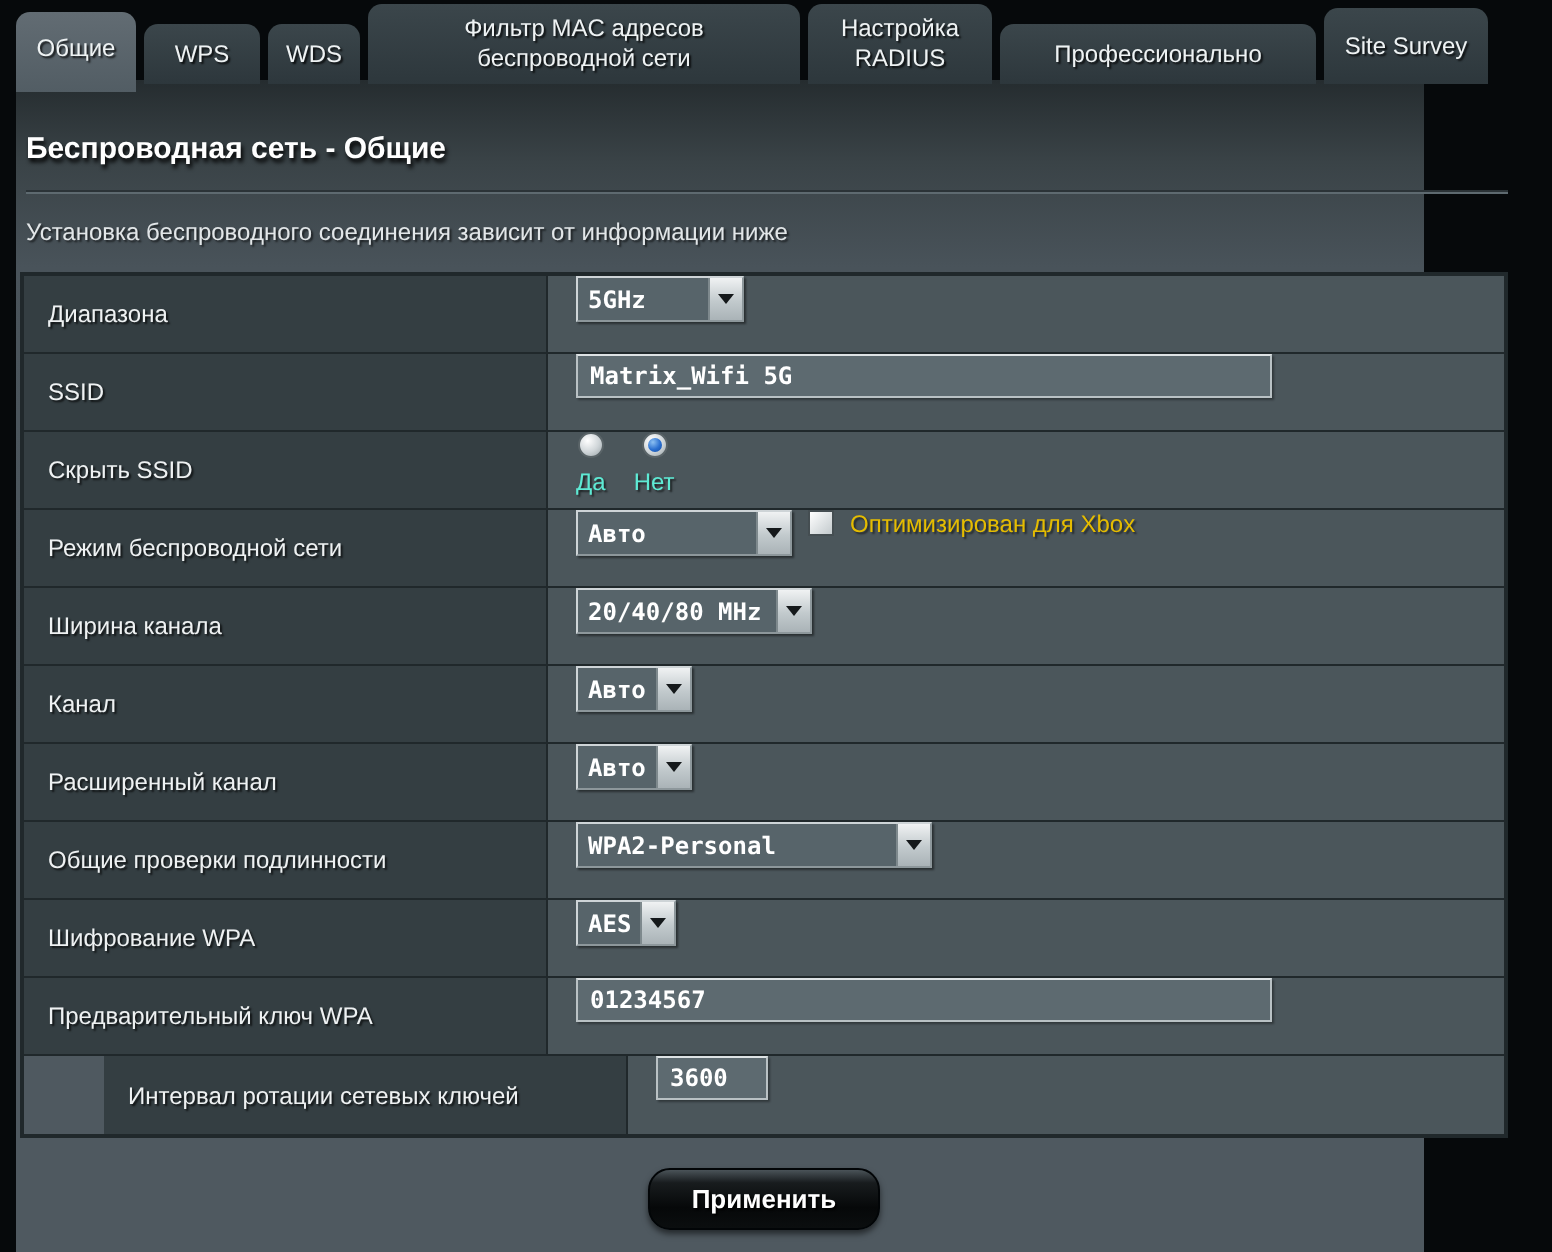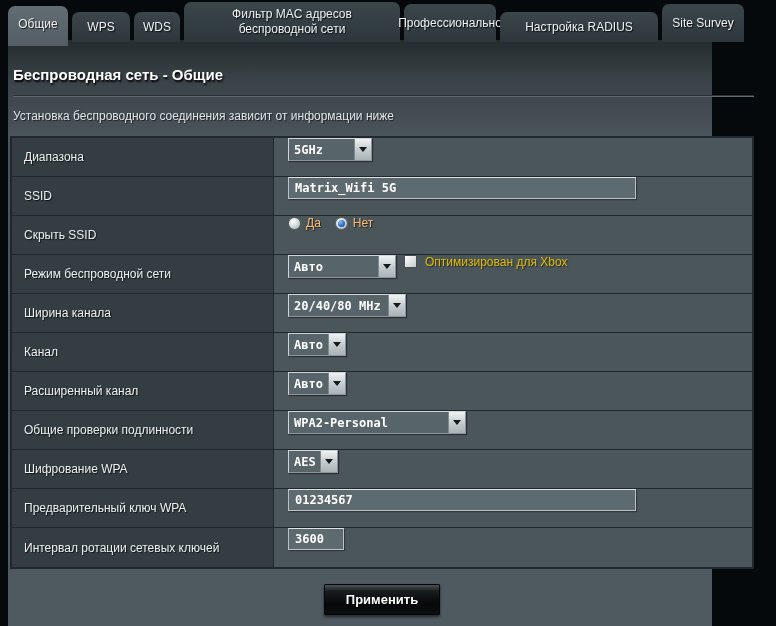--- a/index.html
+++ b/index.html
@@ -39,21 +39,21 @@
     text-shadow:1px 2px 2px #000;
   }
   .separator { margin:12px 0 0 5px; width:741px; height:0;
     border-top:1px solid #2b3337; border-bottom:1px solid #5e6a70; }
   .page-desc { margin:12px 0 0 5px; color:#e2e6e8; font-size:12px;
     text-shadow:1px 1px 1px rgba(0,0,0,.6); }
 
   
   .settings { margin:13px 0 0 2px; width:744px; border:2px solid #20282b; }
   .row { display:flex; height:39px; border-bottom:1px solid #20282b; }
-  .row:last-child { border-bottom:none; }
+  .row:last-child { border-bottom:none;padding-left:40px; }
   .cell-label {
     width:262px; background:#343e42; border-right:1px solid #20282b;
     display:flex; align-items:center; padding-left:12px;
     color:#eef1f2; font-size:12px; text-shadow:1px 1px 1px rgba(0,0,0,.7);
   }
   .cell-control { flex:1; background:#4b565b; display:flex; align-items:flex-start; padding-left:14px; gap:8px; }
 
   
   .sel {
     display:inline-flex; align-items:stretch; height:23px;
@@ -72,38 +72,38 @@
   .sel .arrow-btn .tri { width:0; height:0; border-left:4px solid transparent;
     border-right:4px solid transparent; border-top:5px solid #15191b; }
 
   .ti {
     height:22px; background:#5d6a70; border:1px solid #b9c1c4; border-top-color:#dde2e4;
     color:#ffffff; font-family:"DejaVu Sans Mono", monospace; font-weight:bold; font-size:12px;
     padding:0 6px; outline:none; box-shadow:1px 1px 1px rgba(0,0,0,.35);
   }
 
   .radio-group { display:flex; align-items:center; gap:14px; }
-  .radio-opt { display:flex; align-items:center; gap:5px; color:#fdba74; font-size:12px;
-    text-shadow:1px 1px 1px rgba(0,0,0,.6); cursor:pointer; }
+  .radio-opt { display:flex; align-items:center; gap:5px; color:#5eead4; font-size:12px;
+    text-shadow:1px 1px 1px rgba(0,0,0,.6); cursor:pointer;flex-direction:column; }
   .radio {
     width:13px; height:13px; border-radius:50%;
     background:radial-gradient(circle at 35% 30%, #ffffff 0%, #cfd5d8 55%, #98a2a6 100%);
     border:1px solid #5a6468; display:flex; align-items:center; justify-content:center;
   }
   .radio .dot { width:7px; height:7px; border-radius:50%;
     background:radial-gradient(circle at 35% 30%, #8cc0f2 0%, #2a6fd0 55%, #124a9e 100%); }
 
   .cb { width:13px; height:13px; background:linear-gradient(135deg,#ffffff 0%,#c3cacd 100%);
     border:1px solid #454e52; cursor:pointer; }
   .xbox-label { color:#e5bc00; font-size:12px; text-shadow:1px 1px 1px rgba(0,0,0,.55); }
 
   
   .btn-row { width:744px; margin-left:2px; display:flex; justify-content:center; padding-top:15px; }
   .apply-btn {
-    min-width:116px; height:31px; border-radius:1px; cursor:pointer;
+    min-width:116px; height:31px; border-radius:11px; cursor:pointer;
     background:linear-gradient(180deg,#4a5358 0%,#181c1e 22%,#060809 65%,#0b0e0f 100%);
     border:1px solid #020507; box-shadow:0 2px 3px rgba(0,0,0,.55);
     color:#ffffff; font-size:13px; font-weight:bold; font-family:"Liberation Sans", sans-serif;
     text-shadow:1px 1px 1px #000;
   }
 </style>
 </head>
 <body>
 
 <div class="screen">
@@ -115,24 +115,24 @@
     <div class="tab">
         <span>WPS</span>
       </div>
     <div class="tab">
         <span>WDS</span>
       </div>
     <div class="tab">
         <span>Фильтр MAC адресов беспроводной сети</span>
       </div>
     <div class="tab">
+        <span>Настройка RADIUS</span>
+      </div>
+    <div class="tab">
         <span>Профессионально</span>
-      </div>
-    <div class="tab">
-        <span>Настройка RADIUS</span>
       </div>
     <div class="tab">
         <span>Site Survey</span>
       </div>
   </div>
 
   <div class="panel">
     <div class="page-title">Беспроводная сеть - Общие</div>
     <div class="separator"></div>
     <div class="page-desc">Установка беспроводного соединения зависит от информации ниже</div>

